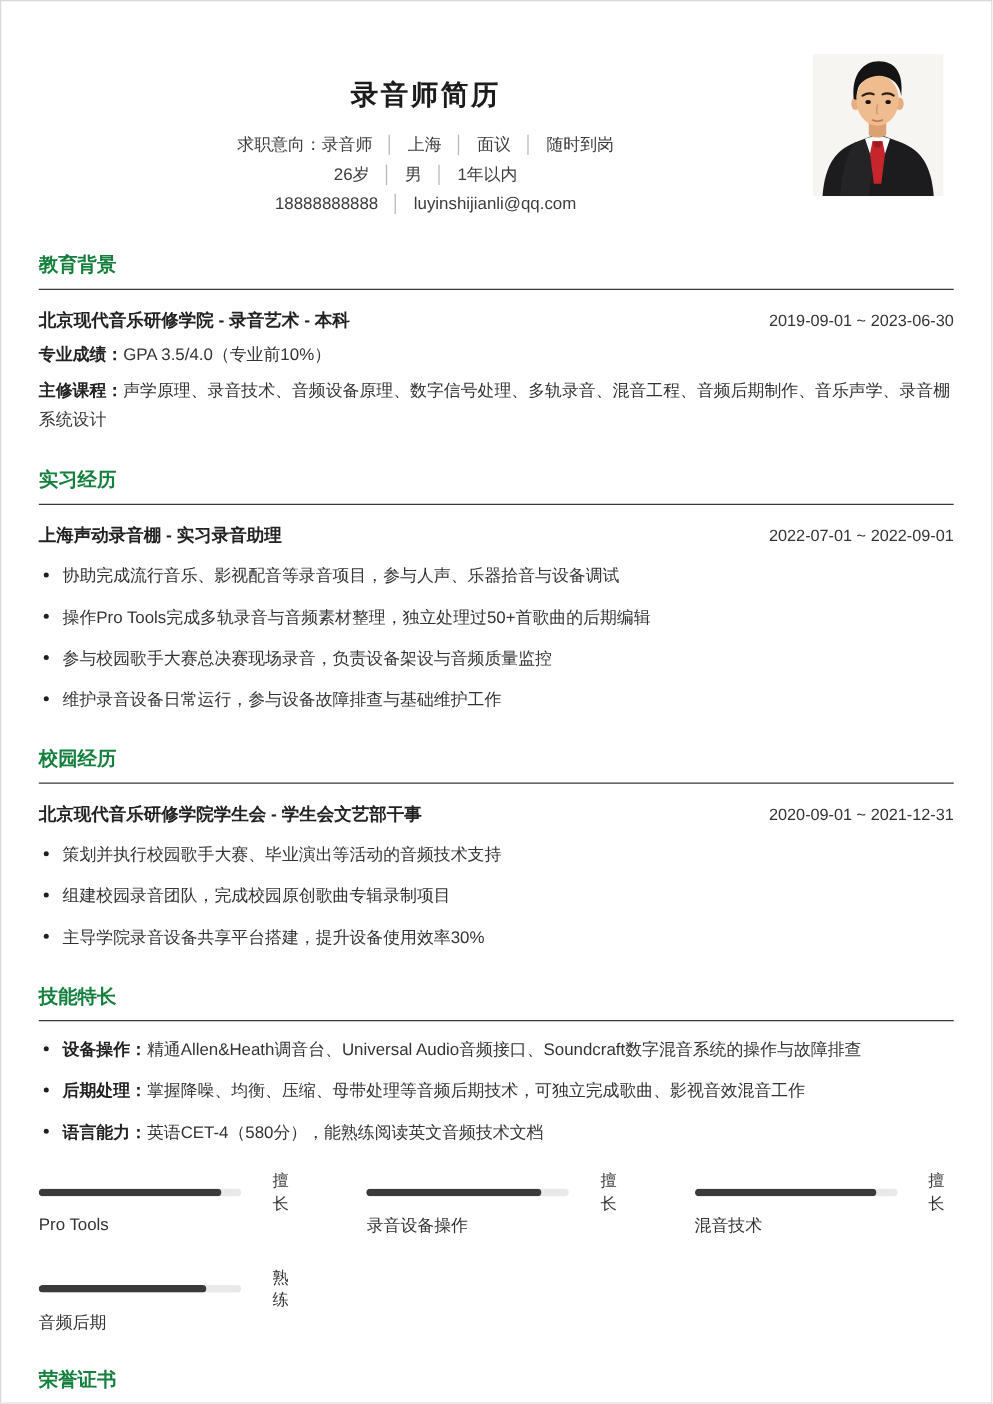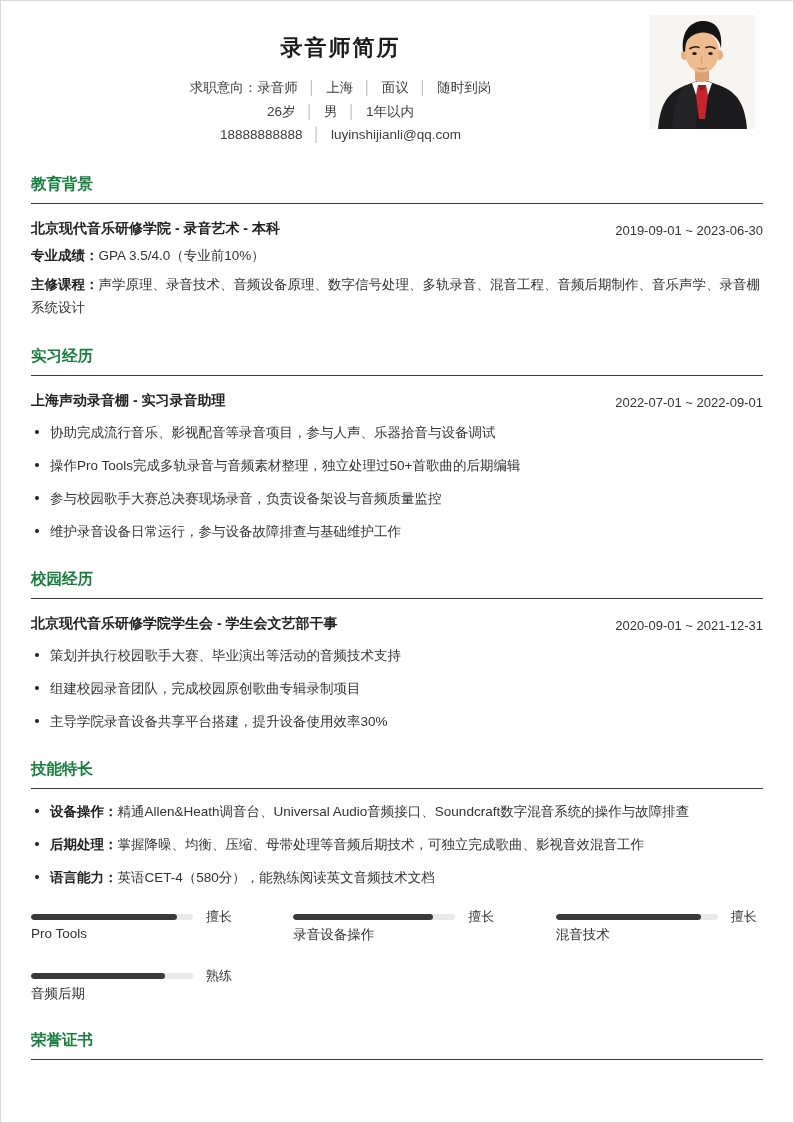--- a/index.html
+++ b/index.html
@@ -11,61 +11,61 @@
     overflow:hidden;
   }
   .page {
     width:794px; height:1123px;
     background:#ffffff;
     border:1px solid #d8d8d8;
     padding:0 30px;
     overflow:hidden;
   }
   
-  .header { display:flex; padding-top:24px; min-height:130px; }
+  .header { display:flex; padding-top:24px; min-height:130px;margin-top:28px; }
   .header-main { flex:1; text-align:center; }
   .page-title {
     font-size:22px; font-weight:bold; color:#1c1c1c;
     letter-spacing:2px; margin-top:8px; margin-bottom:13px;
   }
   .info-line { font-size:13.5px; color:#3c3c3c; line-height:23.5px; }
   .sep { color:#b5b5b5; margin:0 10px; font-weight:normal; }
   .photo-box {
     width:105px; height:114px; margin-top:-10px; margin-right:8px;
     overflow:hidden; flex:0 0 auto;
   }
   
   .section { margin-top:27px; }
   .section-heading {
     font-size:15.5px; font-weight:bold; color:#15803d;
     padding-bottom:8px; border-bottom:1px solid #3a3a3a;
   }
   .entry-row {
-    display:flex; justify-content:space-between; align-items:flex-end;
+    display:flex; justify-content:space-between; align-items:center;
     margin-top:16px;
   }
   .entry-title { font-size:14px; font-weight:bold; color:#222222; }
   .entry-date { font-size:13px; color:#333333; white-space:nowrap; }
   .detail-line { font-size:13.5px; line-height:23px; margin-top:6px; color:#333; }
   .detail-line b, .bullet b { color:#222; }
   ul.bullets { list-style:none; margin-top:6px; }
   .bullet {
     position:relative; padding-left:19px; margin-top:12px;
     font-size:13.5px; line-height:21px; color:#333;
   }
   .bullet::before {
     content:""; position:absolute; left:4px; top:8px;
     width:4px; height:4px; border-radius:50%; background:#1f1f1f;
   }
   
   .skillbar-grid {
     display:grid; grid-template-columns:repeat(3, 1fr);
     column-gap:55px; row-gap:23px; margin-top:20px;
   }
-  .skillbar-row { display:flex; align-items:center; }
+  .skillbar-row { display:flex; align-items:center;gap:12px; }
   .bar-track {
     width:162px; height:6px; border-radius:3px; background:#e9e9e9;
     overflow:hidden; flex:0 0 auto;
   }
   .bar-fill { height:6px; border-radius:3px; background:#3a3a3a; width:0; }
   .bar-level { font-size:13px; color:#333; margin-left:13px; }
   .bar-name { font-size:13.5px; color:#333; }
 </style>
 </head>
 <body>

